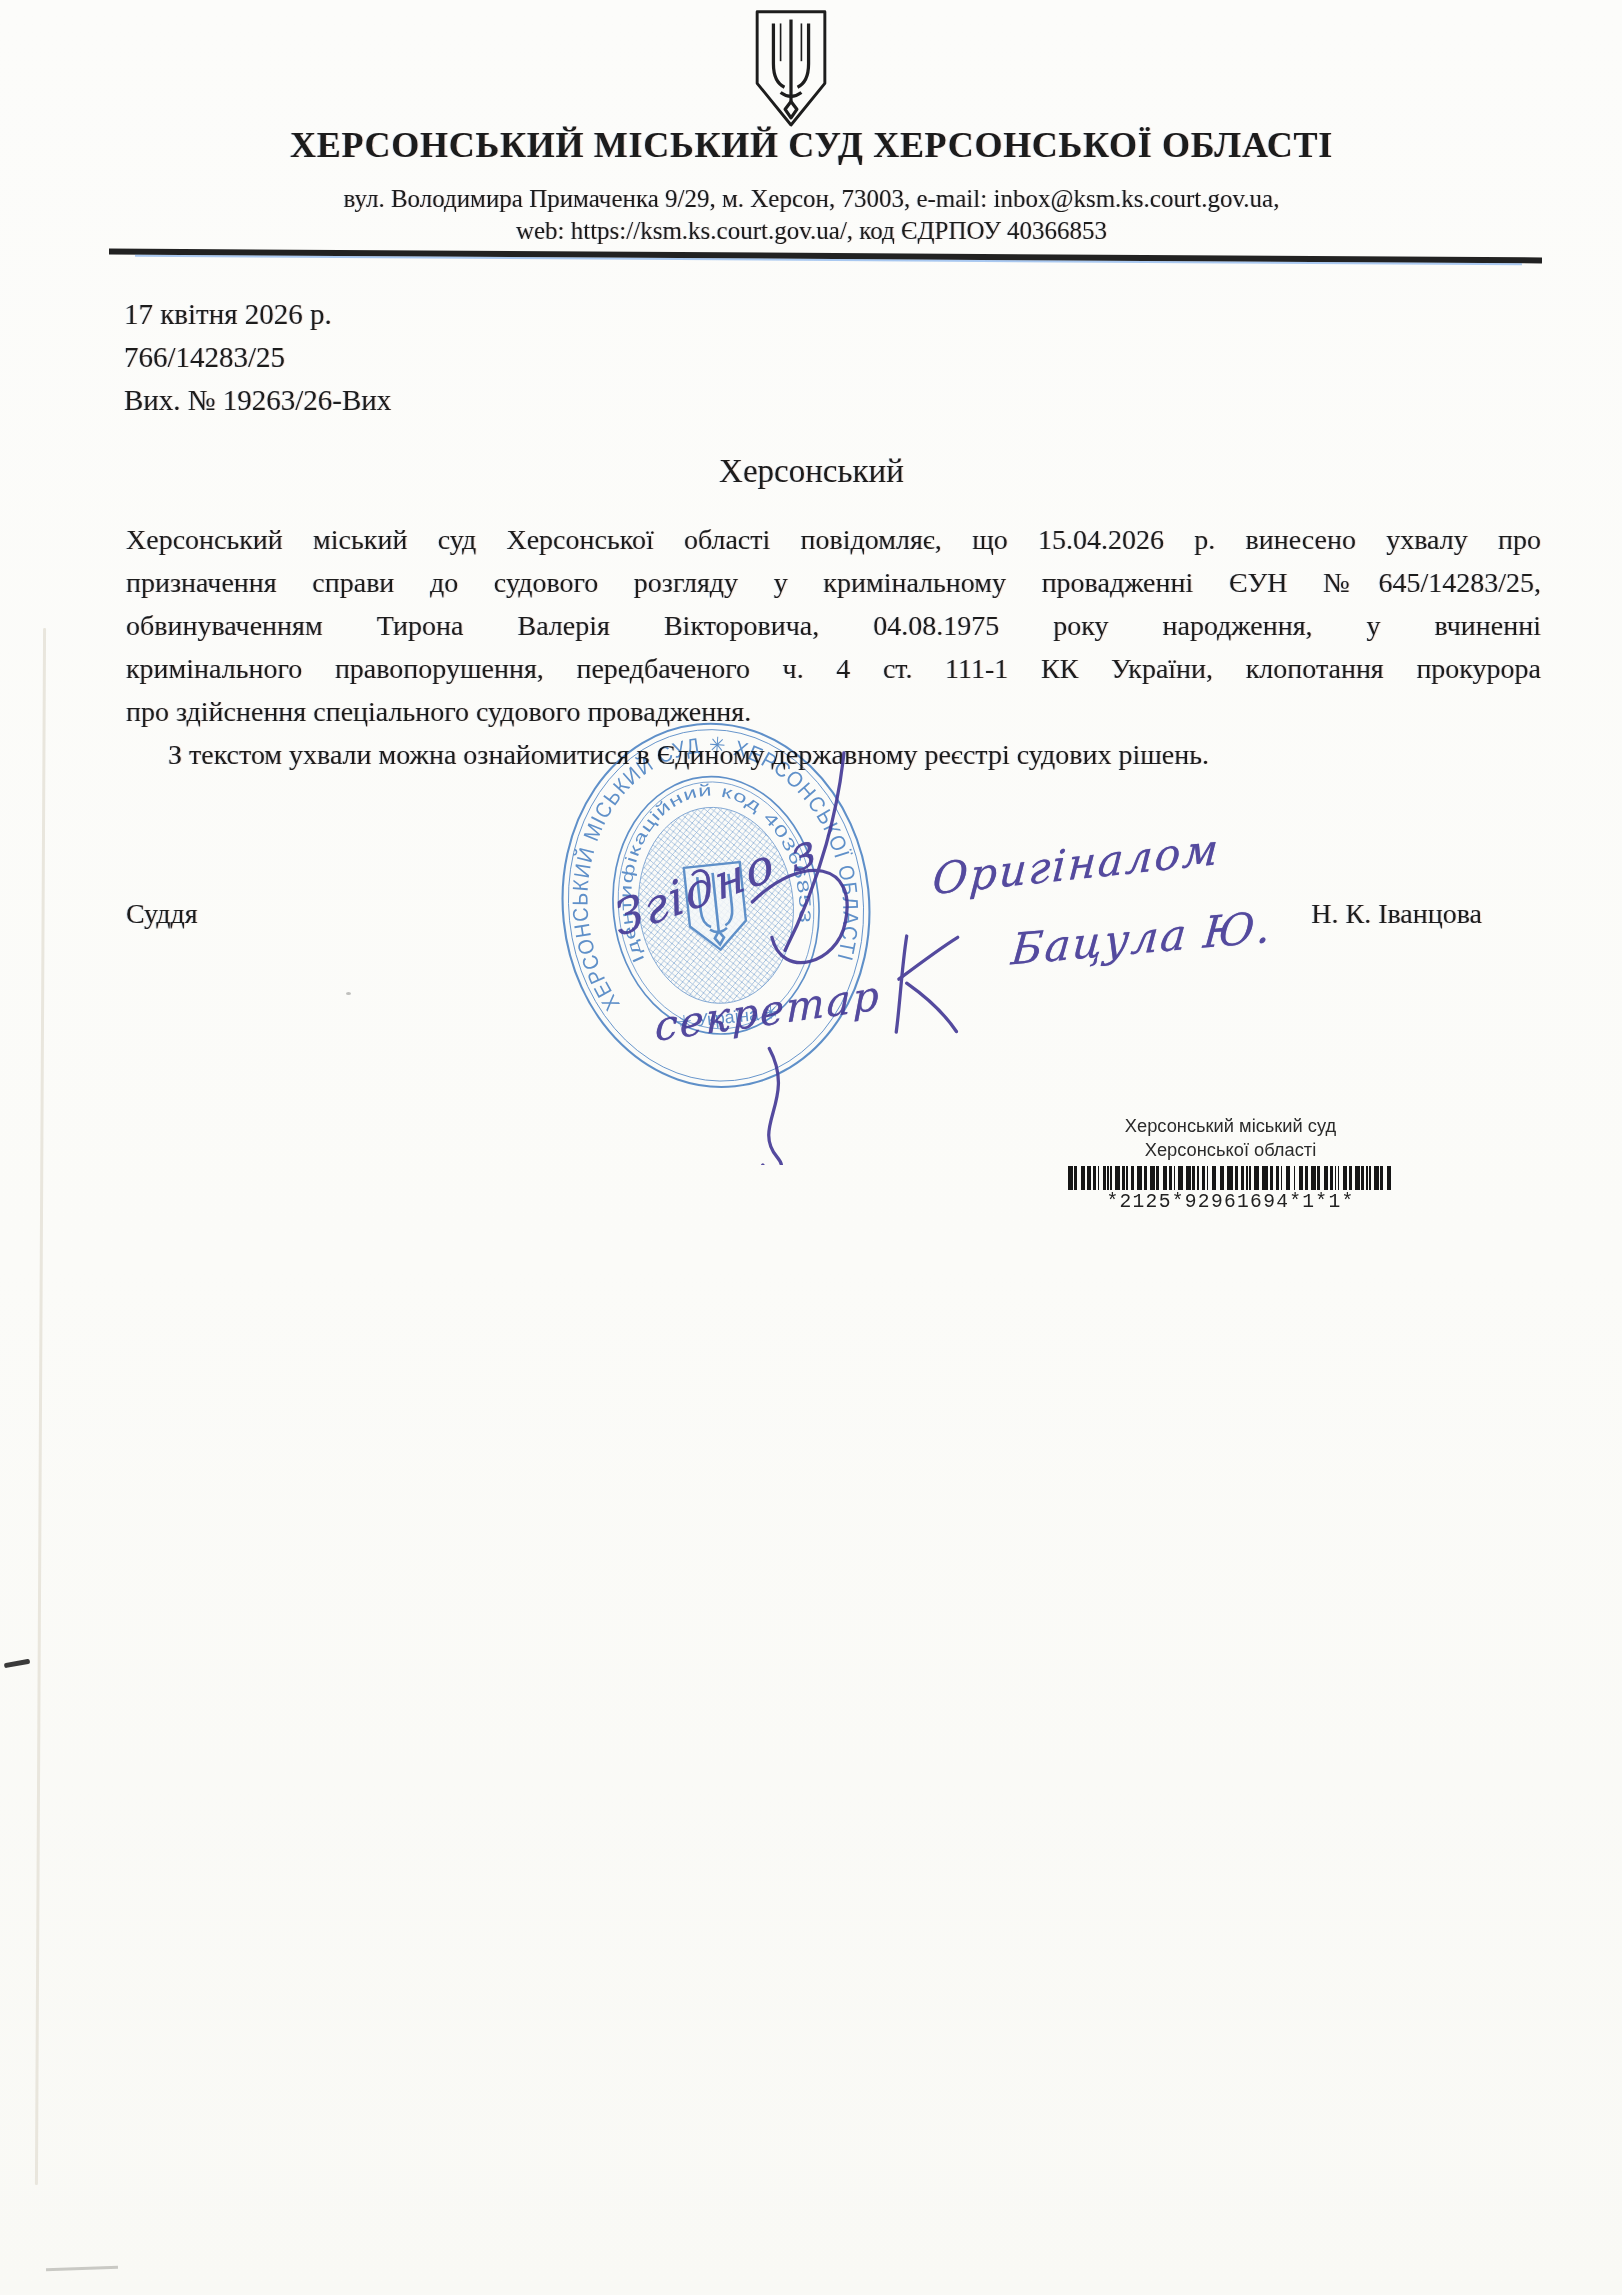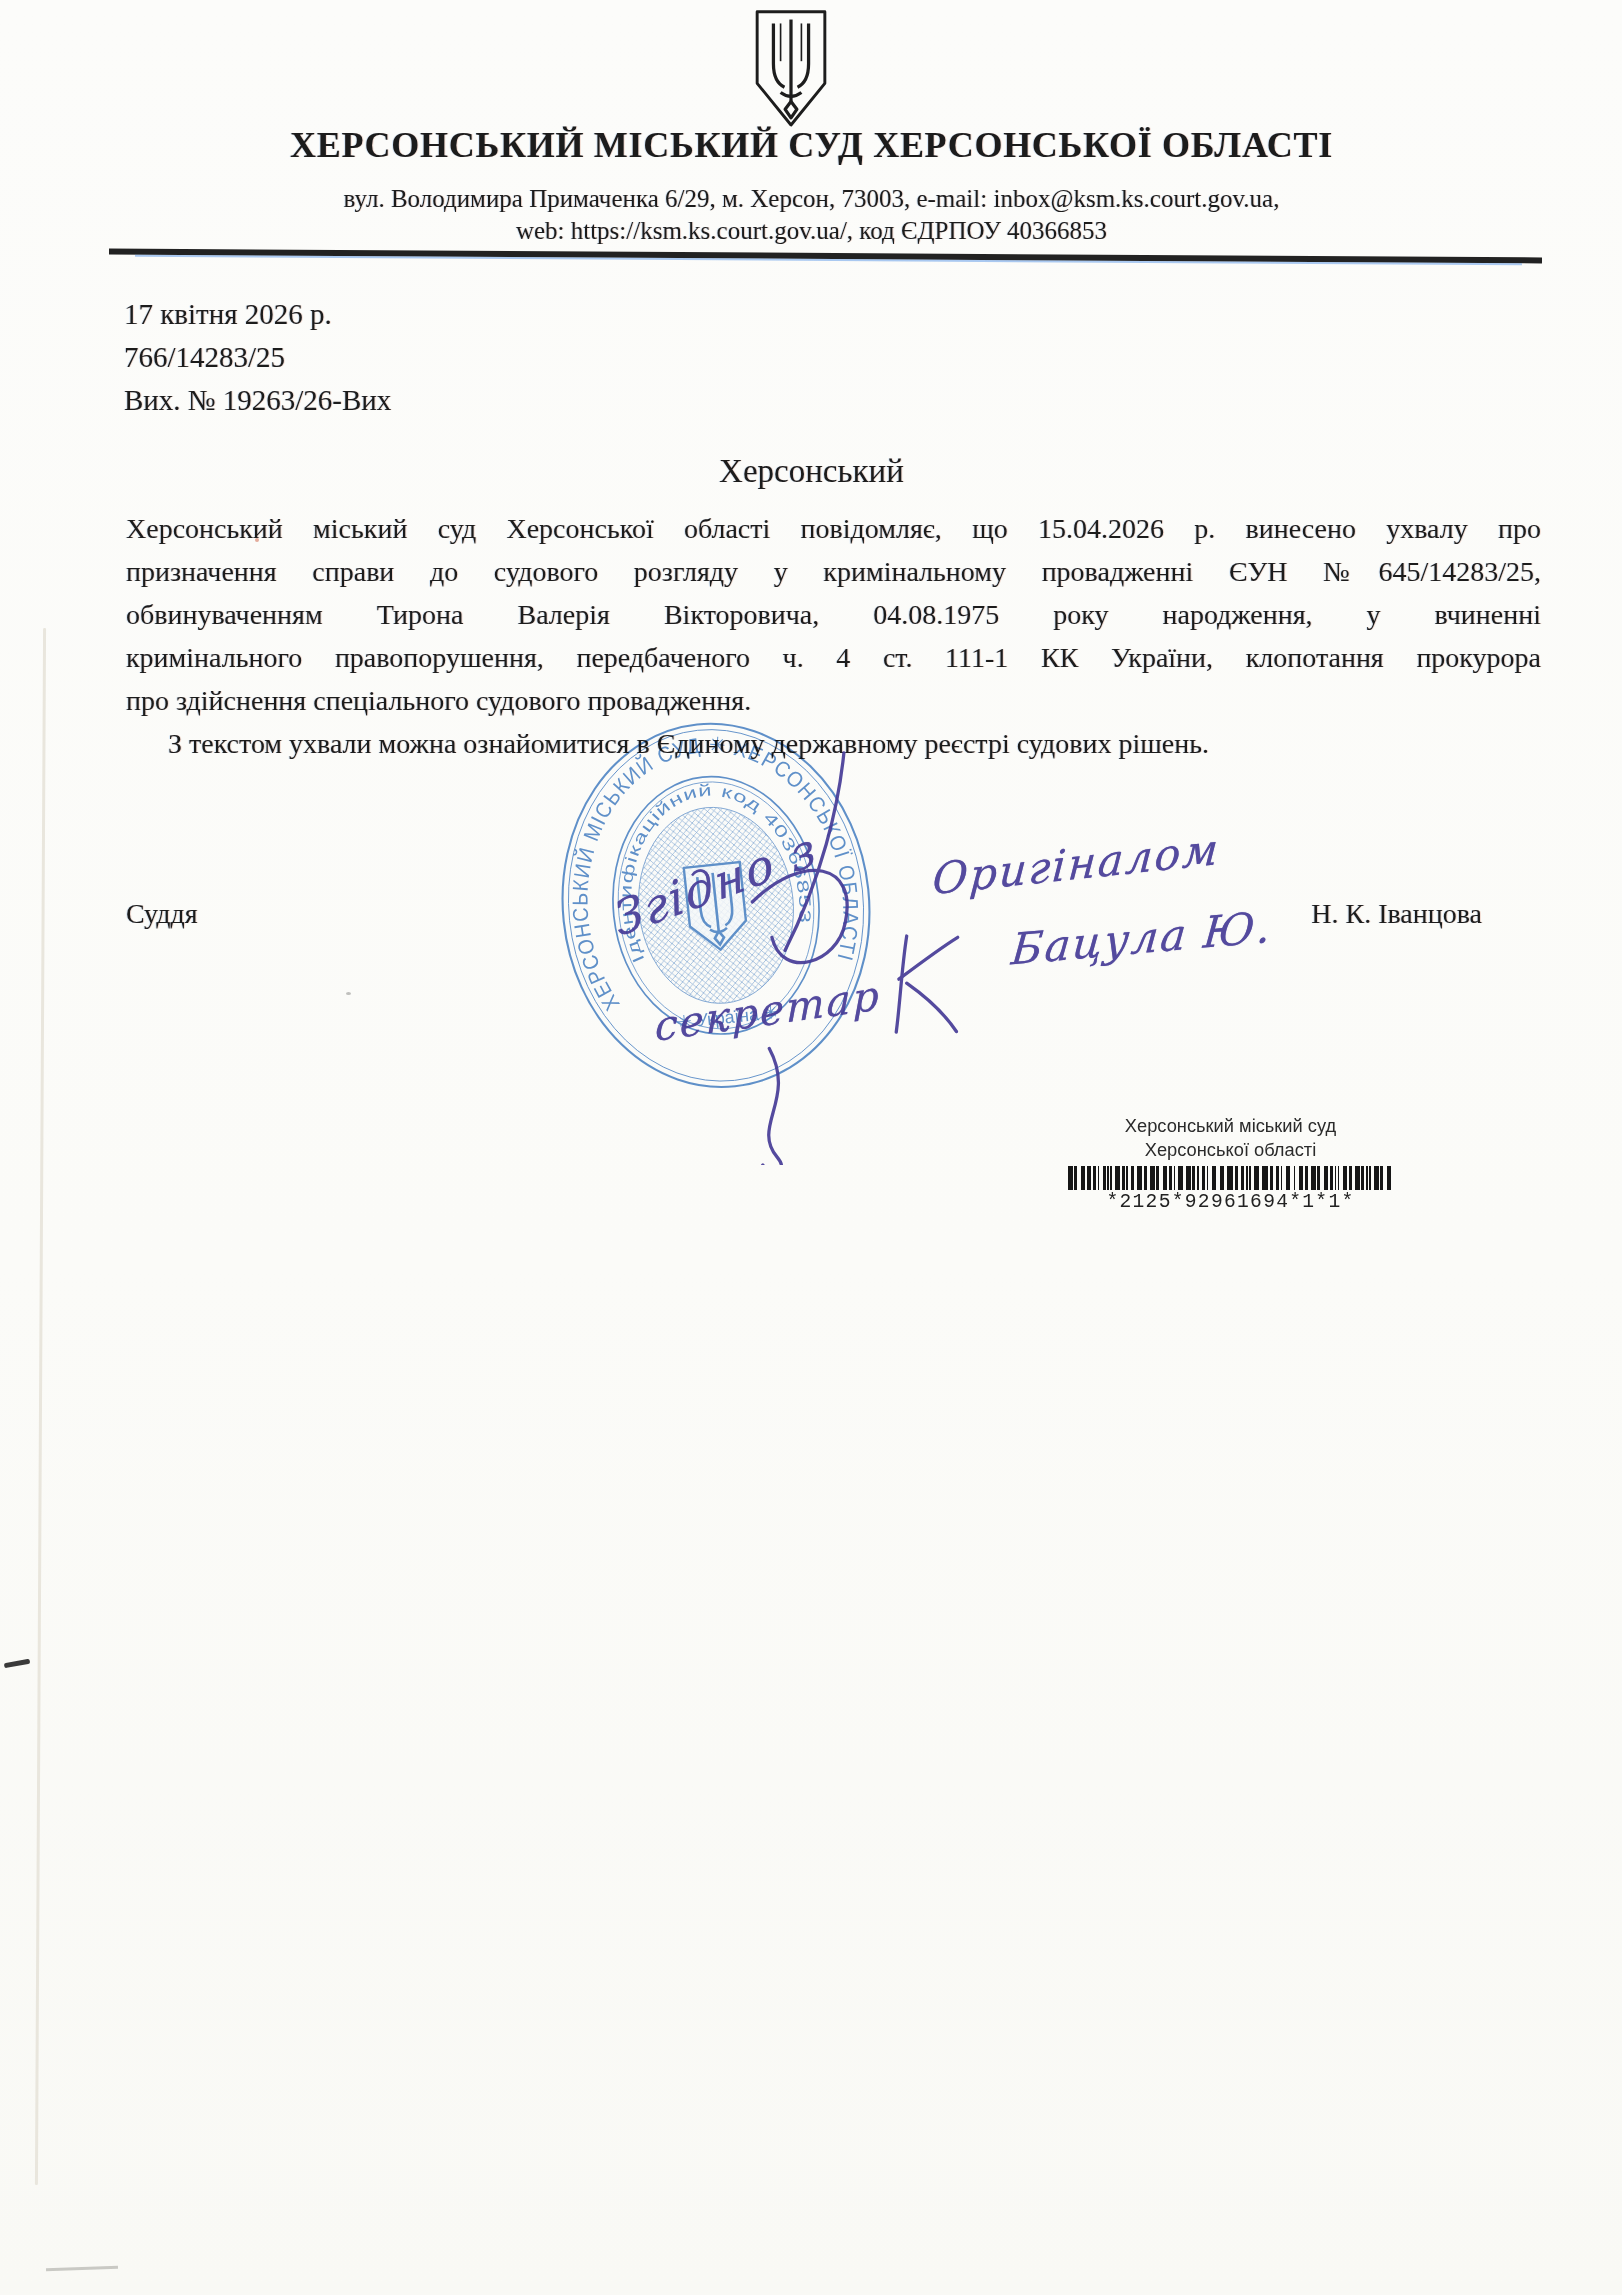--- a/index.html
+++ b/index.html
@@ -16,21 +16,21 @@
   .addr{left:0;width:1623px;text-align:center;font-size:25px;}
   .addr1{top:185px;}
   .addr2{top:217px;}
   .rule{left:109px;top:253px;width:1433px;height:5.9px;background:#222;transform:rotate(.35deg);}
   .rule:after{content:"";position:absolute;left:26px;right:19.6px;top:5.9px;height:2px;background:rgba(70,140,230,.45);}
   
   .meta{left:124px;top:293px;font-size:29px;line-height:43px;}
   
   .doc-title{left:0;top:453px;width:1623px;text-align:center;font-size:33px;}
   
-  .body-wrap{left:126px;top:507px;width:1415px;font-size:28px;}
+  .body-wrap{left:126px;top:518px;width:1415px;font-size:28px;}
   .body-line{line-height:43px;text-align:justify;text-align-last:justify;white-space:nowrap;}
   .body-line.last{text-align-last:left;white-space:normal;}
   .p2{line-height:43px;text-indent:42px;}
   
   .sign-row{left:126px;top:898px;width:1356px;display:flex;justify-content:space-between;font-size:28px;}
   
   .stamp{left:557px;top:716px;width:318px;height:380px;opacity:.9;mix-blend-mode:multiply;}
   
   .hw{font-style:italic;font-family:"DejaVu Serif",serif;color:#463b97;opacity:.92;
       text-shadow:0 0 0.7px rgba(70,59,151,.8);letter-spacing:2px;}
@@ -72,21 +72,21 @@
         <path d="M90,22 V84 Q90,112 73,120"></path>
         <path d="M47,128 Q63,140 79,128"></path>
         <path d="M63,142 l9,12 l-9,13 l-9,-13 Z"></path>
         <path d="M47,22 V80" stroke-width="2.5"></path>
         <path d="M79,22 V80" stroke-width="2.5"></path>
       </g>
     </g>
   </svg>
 
   <div class="abs court-name scan">ХЕРСОНСЬКИЙ МІСЬКИЙ СУД ХЕРСОНСЬКОЇ ОБЛАСТІ</div>
-  <div class="abs addr addr1 scan">вул. Володимира Примаченка 6/29, м. Херсон, 73003, e-mail: inbox@ksm.ks.court.gov.ua,</div>
+  <div class="abs addr addr1 scan">вул. Володимира Примаченка 9/29, м. Херсон, 73003, e-mail: inbox@ksm.ks.court.gov.ua,</div>
   <div class="abs addr addr2 scan">web: https://ksm.ks.court.gov.ua/, код ЄДРПОУ 40366853</div>
   <div class="abs rule"></div>
 
   <div class="abs meta scan">
     <div>17 квітня 2026 р.</div>
     <div>766/14283/25</div>
     <div>Вих. № 19263/26-Вих</div>
   </div>
 
   <div class="abs doc-title scan">Херсонський</div>

